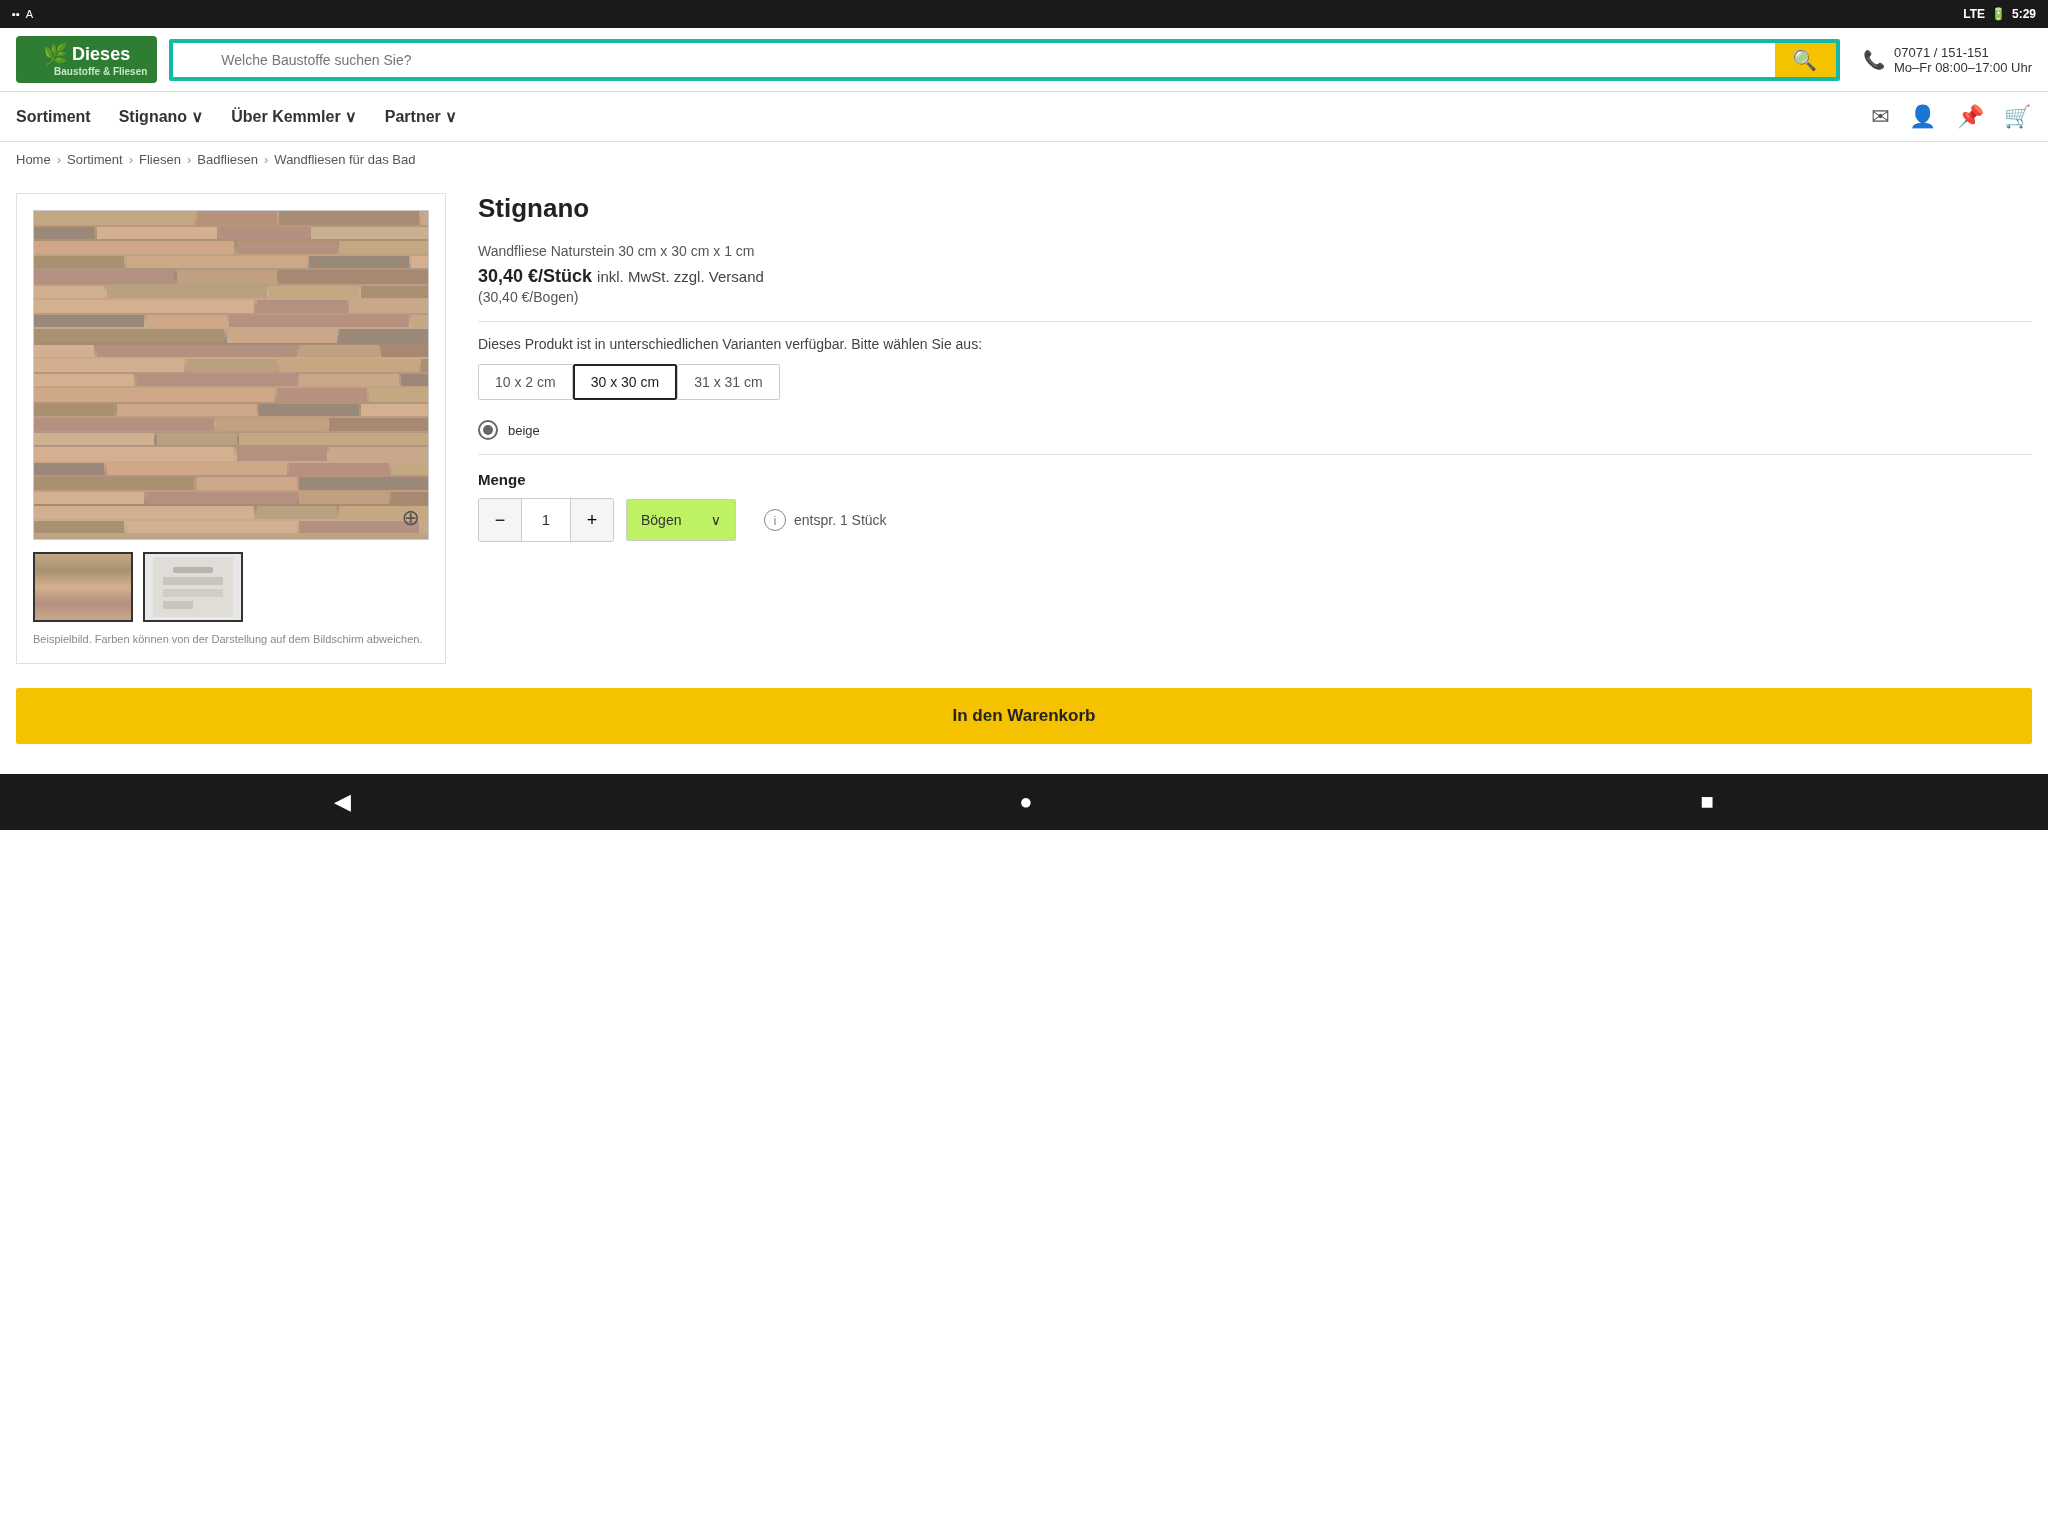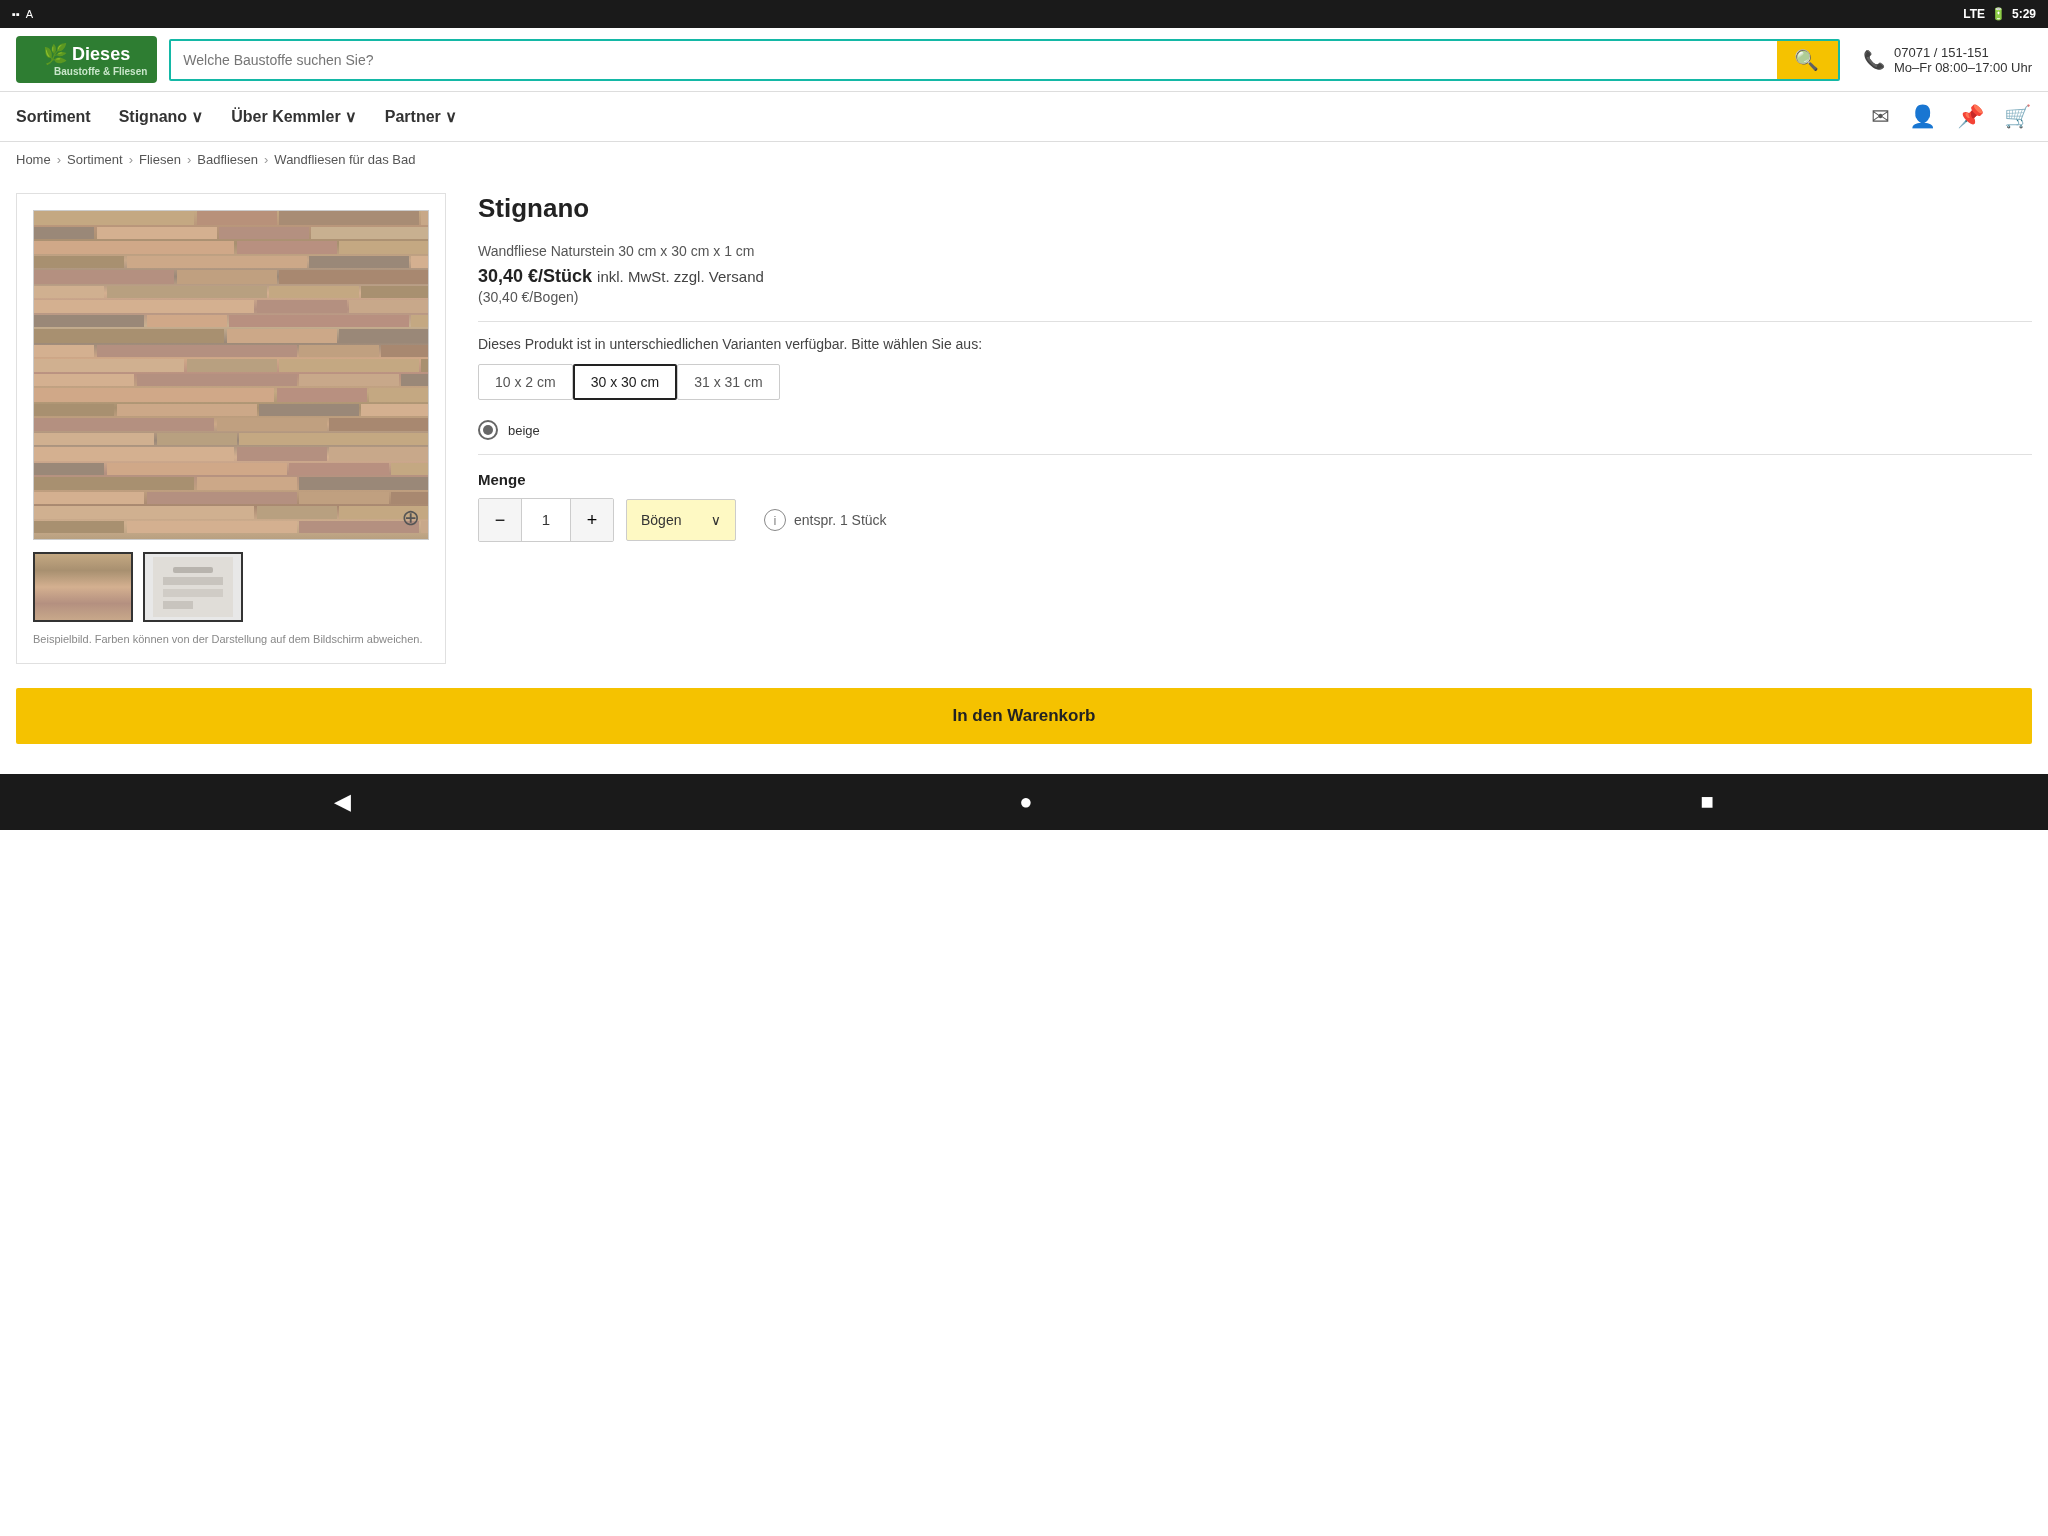--- a/index.html
+++ b/index.html
@@ -41,24 +41,25 @@
       font-weight: bold;
     }
     .logo-top { display: flex; align-items: center; gap: 4px; }
     .logo-text-main { font-size: 18px; font-weight: bold; color: #fff; }
     .logo-text-sub { font-size: 10px; color: #c8e6c9; padding-left: 28px; }
     .logo-icon { font-size: 20px; }
 
     .search-bar {
       flex: 1;
       display: flex;
-      border: 2px solid #14b8a6;
+      border: 4px solid #14b8a6;
       border-radius: 2px;
       overflow: hidden;
       height: 42px;
+      padding-left: 36px;
     }
     .search-bar input {
       flex: 1;
       border: none;
       outline: none;
       padding: 0 12px;
       font-size: 14px;
       color: #999;
     }
     .search-btn {
@@ -320,21 +321,21 @@
     .unit-select {
       display: flex;
       align-items: center;
       border: 1px solid #ccc;
       border-radius: 2px;
       padding: 0 14px;
       height: 42px;
       gap: 15px;
       cursor: pointer;
       font-size: 14px;
-      background: #fef9c3;
+      background: #bef264;
       min-width: 110px;
       justify-content: space-between;
     }
     .entspr {
       display: flex;
       align-items: center;
       gap: 8px;
       font-size: 14px;
       color: #555;
       margin-left: 16px;

